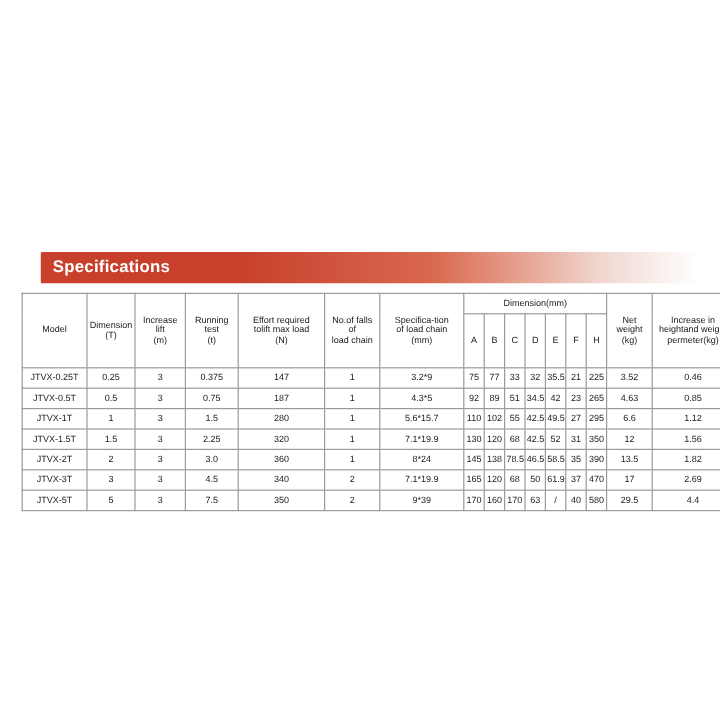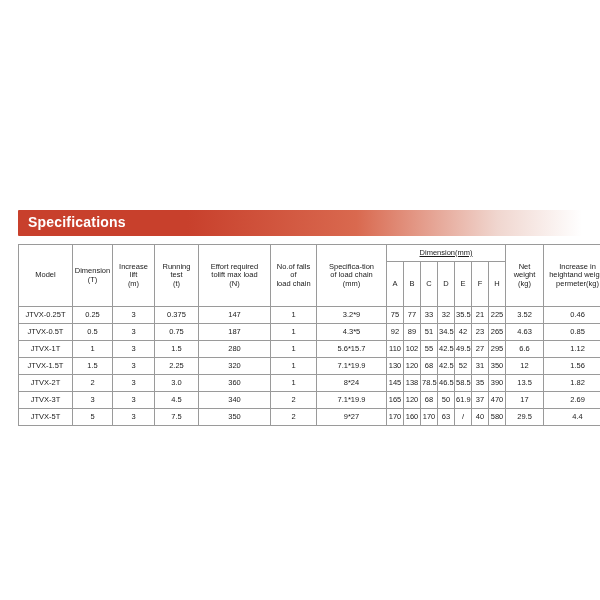--- a/index.html
+++ b/index.html
@@ -21,20 +21,21 @@
     position: absolute;
     left: 18px;
     top: 210px;
     width: 564px;
   }
   .spec-header {
     position: relative;
     height: 26px;
     background: linear-gradient(to right, #c8402c 0%, #c8402c 30%, #d9694f 60%, #f0d6cf 85%, #ffffff 100%);
     border-radius: 1px;
+    margin-left: 16px;
   }
   .spec-header .title {
     position: absolute;
     left: 10px;
     top: 4px;
     color: #ffffff;
     font-size: 14px;
     font-weight: bold;
     letter-spacing: 0.2px;
   }
@@ -52,21 +53,20 @@
     vertical-align: middle;
     padding: 1px 1px;
     line-height: 1.15;
     font-weight: normal;
   }
   table.spec thead th {
     height: 42px;
   }
   table.spec thead th.dim-group {
     height: 14px;
-    text-decoration: underline;
   }
   table.spec tbody td {
     height: 14px;
   }
   
   col.c-model   { width: 54px; }
   col.c-cap     { width: 40px; }
   col.c-lift    { width: 42px; }
   col.c-run     { width: 44px; }
   col.c-eff     { width: 72px; }
@@ -269,21 +269,21 @@
           <td>17</td>
           <td>2.69</td>
         </tr>
         <tr>
           <td>JTVX-5T</td>
           <td>5</td>
           <td>3</td>
           <td>7.5</td>
           <td>350</td>
           <td>2</td>
-          <td>9*27</td>
+          <td>9*39</td>
           <td>170</td>
           <td>160</td>
           <td>170</td>
           <td>63</td>
           <td>/</td>
           <td>40</td>
           <td>580</td>
           <td>29.5</td>
           <td>4.4</td>
         </tr>

